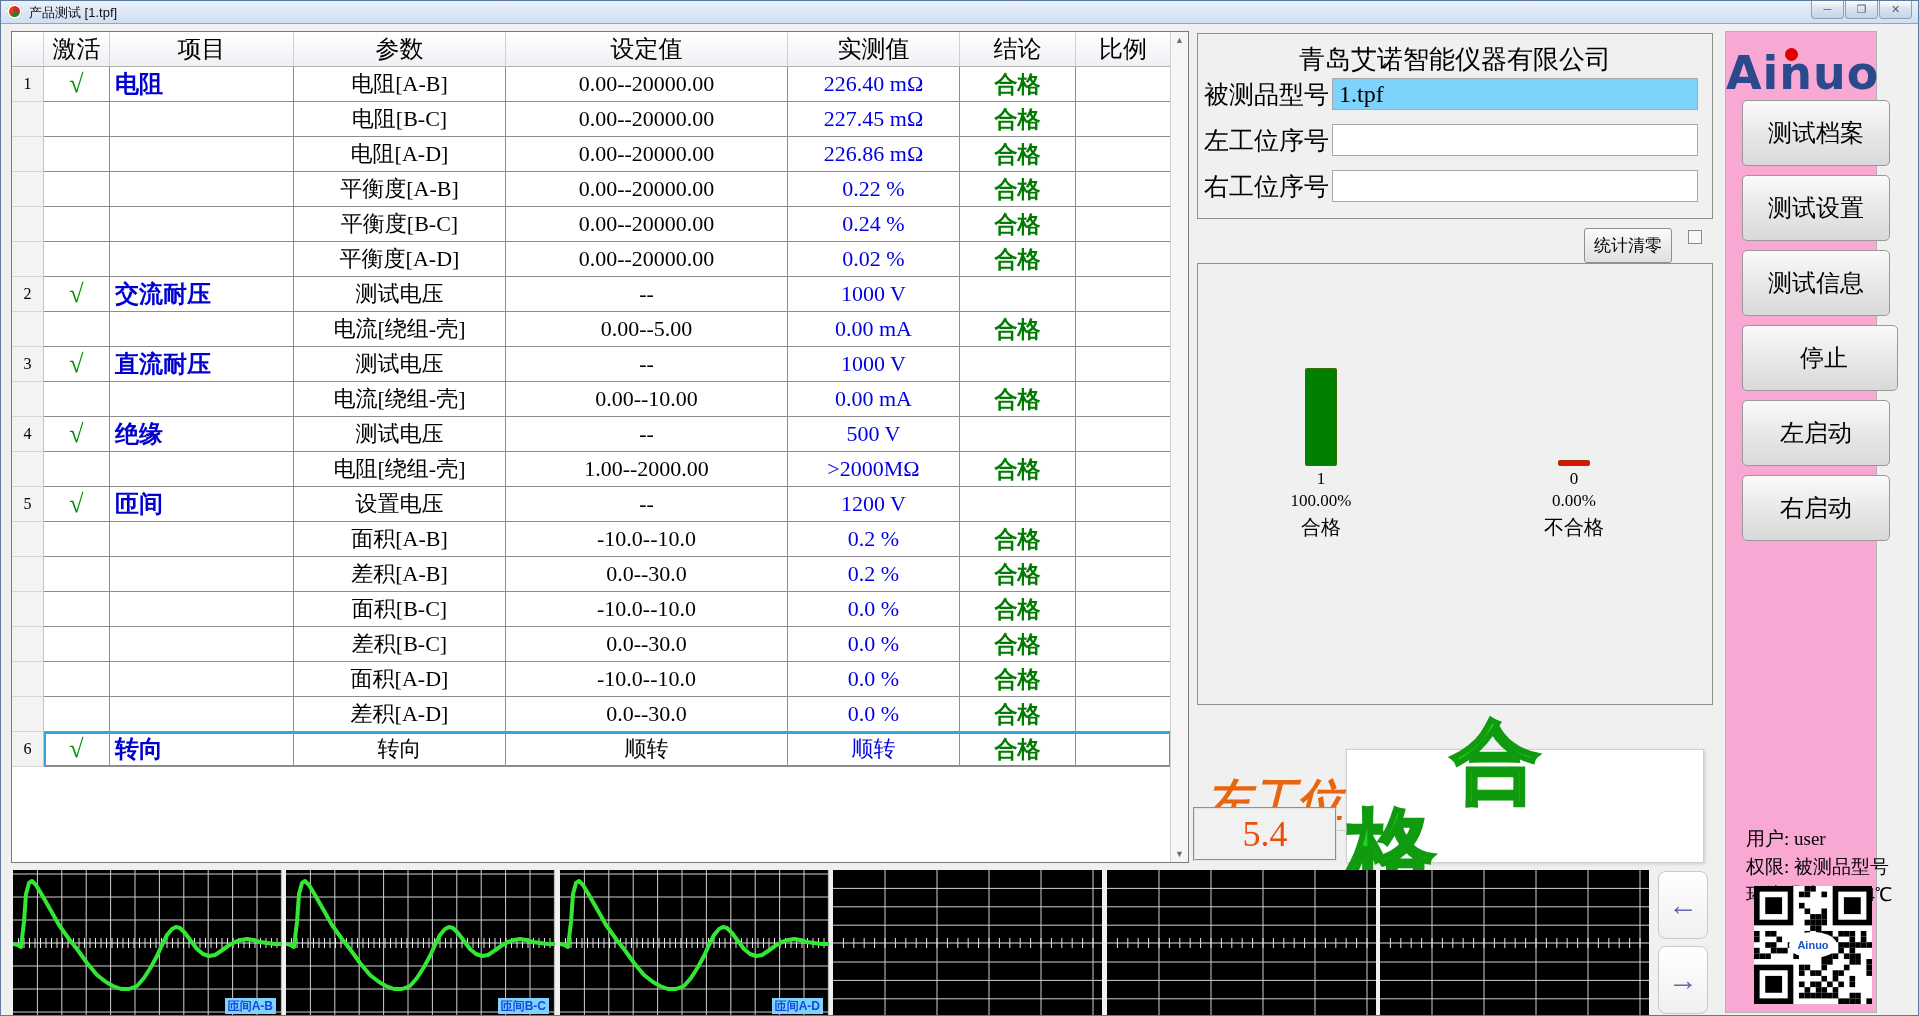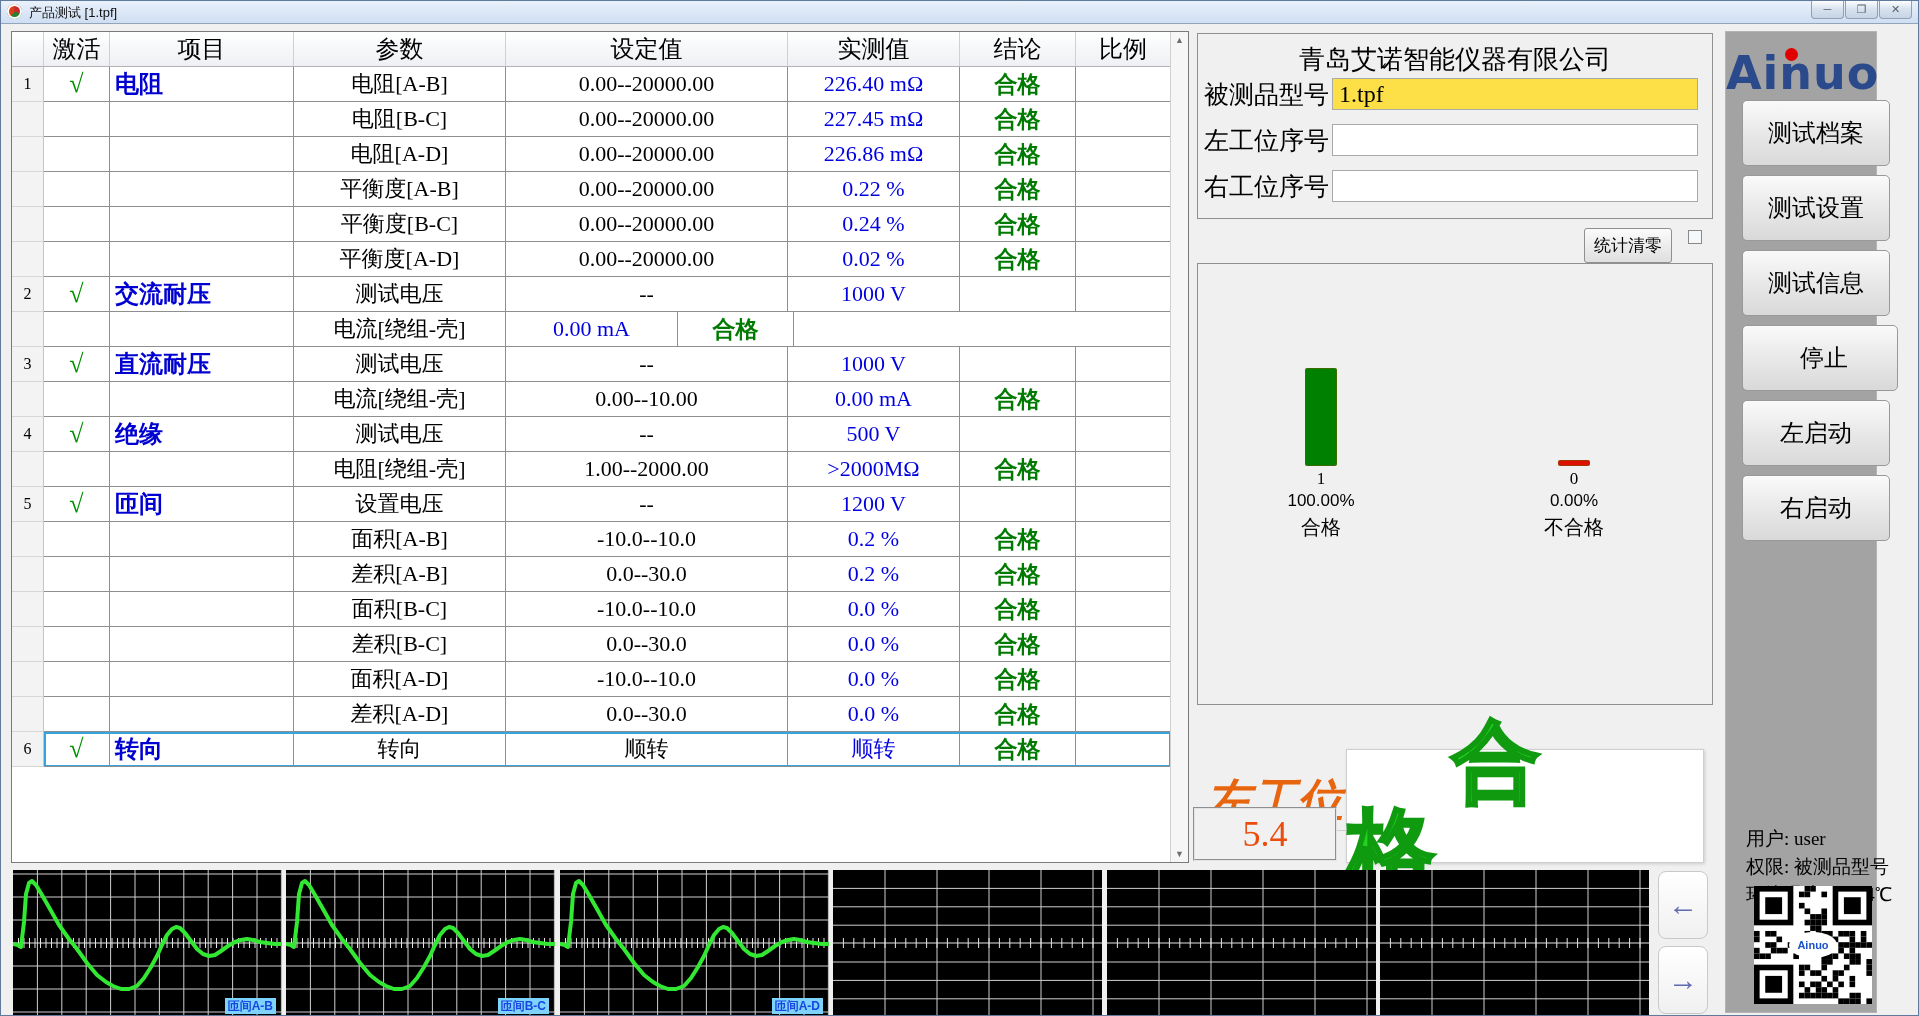--- a/index.html
+++ b/index.html
@@ -38,48 +38,48 @@
   .scr-arrow{position:absolute;left:0;width:100%;text-align:center;font-size:9px;color:#6f6f6f;}
   
   .gbox{position:absolute;border:1px solid #909090;background:#f0f0f0;box-sizing:border-box;}
   #info-panel{left:1196px;top:32px;width:516px;height:186px;}
   #company{position:absolute;left:0;top:8px;width:100%;text-align:center;font-size:26px;color:#000;
     font-family:"Liberation Serif",serif;}
   .field-row{position:absolute;left:6px;height:36px;display:flex;align-items:center;}
   .field-label{font-size:25px;font-family:"Liberation Serif",serif;width:128px;}
   .field-input{width:366px;height:32px;border:1px solid #a9a9a9;background:#fff;font-size:24px;
     font-family:"Liberation Serif",serif;padding:0 6px;box-sizing:border-box;}
-  .field-input.readonly{background:#fde047;}
+  .field-input.readonly{background:#7dd3fc;}
   
   #clear-stats{position:absolute;left:1583px;top:227px;width:86px;height:33px;
     border:1px solid #8f8f8f;border-radius:3px;background:linear-gradient(#fbfbfb,#dfdfdf);
     font-size:17px;display:flex;align-items:center;justify-content:center;}
   #stats-check{position:absolute;left:1687px;top:229px;width:14px;height:14px;
     border:1px solid #8a8a8a;background:#f4f8fb;box-sizing:border-box;}
   #chart-box{left:1196px;top:262px;width:516px;height:442px;}
   .chart-group{position:absolute;top:2px;width:130px;display:flex;flex-direction:column;align-items:center;}
   .bar-wrap{height:200px;display:flex;align-items:flex-end;}
   .bar{width:32px;border:1px solid rgba(110,90,0,.55);border-radius:2px;box-sizing:border-box;}
   .bar-val{font-size:17px;margin-top:3px;font-family:"Liberation Serif",serif;}
-  .bar-pct{font-size:17px;margin-top:2px;font-family:Liberation Sans, sans-serif;}
+  .bar-pct{font-size:17px;margin-top:2px;font-family:Liberation Serif, serif;}
   .bar-cat{font-size:20px;margin-top:3px;font-family:"Liberation Serif",serif;}
   
   #station-label{position:absolute;left:1200px;top:738px;width:146px;height:60px;
     font-size:46px;font-weight:bold;font-style:italic;color:#e8650f;text-align:center;
     border-bottom:1px solid #cfcfcf;font-family:"Liberation Serif",serif;margin-top:31px;}
   #station-time{position:absolute;left:1192px;top:806px;width:140px;height:50px;
     border:2px groove #e3e3e3;background:#f1f1f1;color:#ea4d0e;font-size:36px;
     display:flex;align-items:center;justify-content:center;font-family:"Liberation Serif",serif;}
   #result-box{position:absolute;left:1345px;top:748px;width:356px;height:112px;background:#fff;
     border:1px solid #cfcfcf;box-shadow:1px 1px 3px rgba(0,0,0,.15);display:flex;align-items:center;justify-content:center;}
   #result-text{font-size:88px;font-weight:bold;color:#1fd31f;-webkit-text-stroke:3px #0f9a0f;
     letter-spacing:105px;text-indent:105px;margin-right:-105px;line-height:1;}
   
   #sidebar{position:absolute;left:1724px;top:30px;width:152px;height:982px;
-    border:1px solid #b4b4b4;background:#a3a3a3;box-sizing:border-box;}
+    border:1px solid #b4b4b4;background:#f9a8d4;box-sizing:border-box;}
   #logo{position:absolute;left:0;top:14px;width:100%;text-align:center;font-size:46px;font-weight:bold;
     color:#2b4a8c;font-family:"DejaVu Sans",sans-serif;letter-spacing:1px;}
   #logo-dot{position:absolute;left:59px;top:16px;width:13px;height:13px;border-radius:50%;background:#e00000;}
   .side-btn{position:absolute;left:16px;width:146px;height:64px;border:1px solid #999;border-radius:5px;
     background:linear-gradient(#fafafa,#e9e9e9 48%,#d9d9d9);font-size:24px;
     display:flex;align-items:center;justify-content:center;font-family:"Liberation Serif",serif;}
   .uinfo{position:absolute;left:20px;font-size:19px;color:#000;font-family:"Liberation Serif",serif;white-space:nowrap;}
   #qr{position:absolute;left:28px;top:854px;width:118px;height:118px;background:#fff;}
   
   .scope{position:absolute;top:869px;width:269px;height:147px;background:#000;}
@@ -198,20 +198,21 @@
               <div class="c c-conc w-conc"></div>
               <div class="c c-ratio w-ratio"></div>
             </div>
           </div>
           <div class="trow">
             <div class="c c-num w-num"></div>
             <div class="row-inner">
               <div class="c c-check w-check"></div>
               <div class="c c-item w-item"></div>
               <div class="c c-param w-param">电流[绕组-壳]</div>
+              <div class="c c-set w-set">0.00--5.00</div>
               <div class="c c-meas w-meas">0.00 mA</div>
               <div class="c c-conc w-conc">合格</div>
               <div class="c c-ratio w-ratio"></div>
             </div>
           </div>
           <div class="trow">
             <div class="c c-num w-num">3</div>
             <div class="row-inner">
               <div class="c c-check w-check">√</div>
               <div class="c c-item w-item">直流耐压</div>

